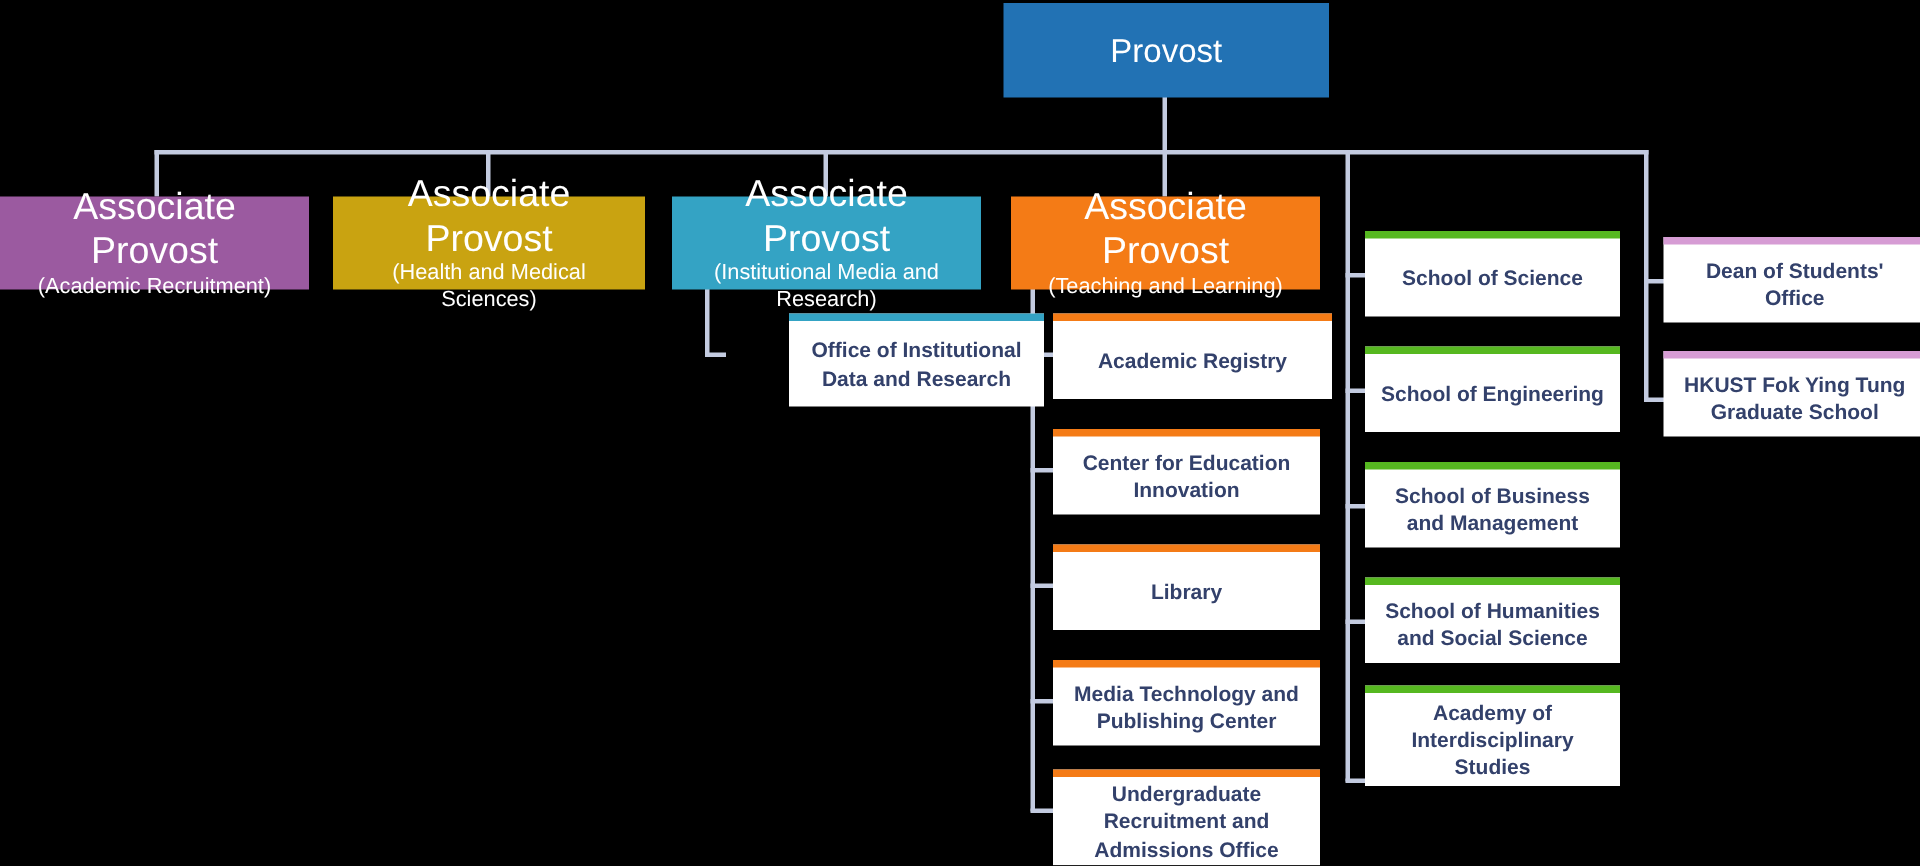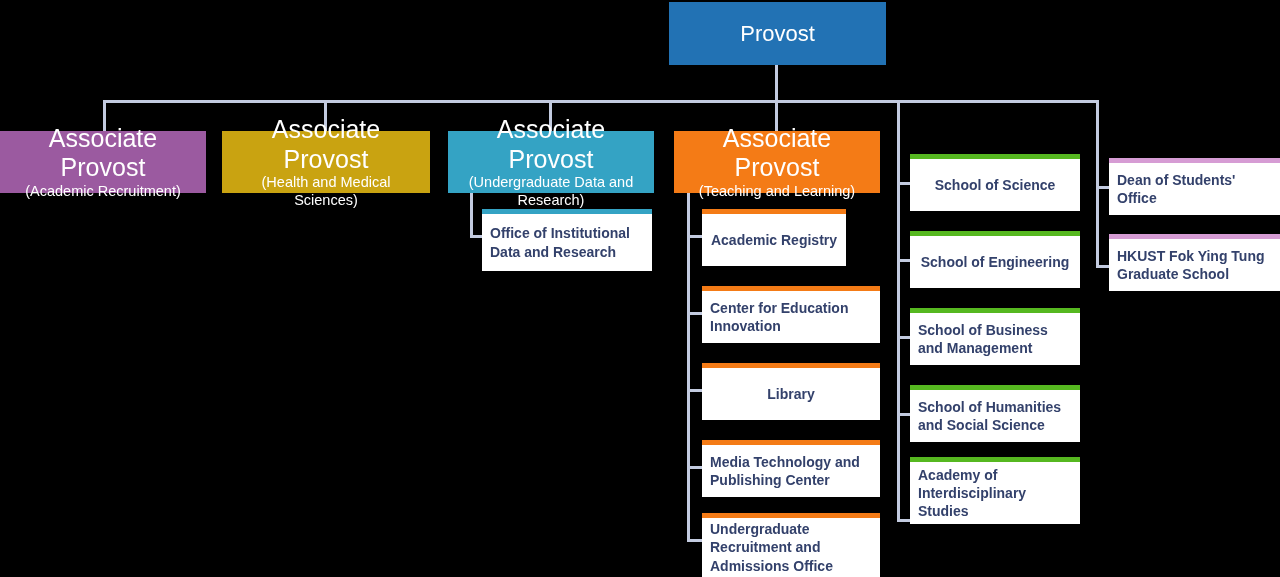--- a/index.html
+++ b/index.html
@@ -48,30 +48,30 @@
     font-size: 22px;
   }
   
   .node-card {
     position: absolute;
     box-sizing: border-box;
     background: #ffffff;
     display: flex;
     align-items: center;
     justify-content: center;
-    text-align: left;
+    text-align: center;
     color: #33416b;
     font-size: 14px;
     font-weight: bold;
     line-height: 1.3;
     padding: 2px 8px;
     border-top-width: 5px;
     border-top-style: solid;
   }
-  .accent-teal   { border-top-color: #34a3c4; }
+  .accent-teal   { border-top-color: #34a3c4; margin-left: 44px; }
   .accent-orange { border-top-color: #f47b16; }
   .accent-green  { border-top-color: #56b820; }
   .accent-pink   { border-top-color: #d69cd4; }
 </style>
 </head>
 <body>
 
 <div id="chart-root">
 
   <div class="conn" style="left:775px; top:64px; width:3px; height:36px;"></div>
@@ -115,31 +115,31 @@
     <span class="line2">(Academic Recruitment)</span>
   </div>
 
   <div class="node-solid" style="left:222px; top:131px; width:208px; height:62px; background:#c9a311;">
     <span class="line1">Associate Provost</span>
     <span class="line2">(Health and Medical Sciences)</span>
   </div>
 
   <div class="node-solid" style="left:448px; top:131px; width:206px; height:62px; background:#34a3c4;">
     <span class="line1">Associate Provost</span>
-    <span class="line2">(Undergraduate Data and Research)</span>
+    <span class="line2">(Institutional Media and Research)</span>
   </div>
 
   <div class="node-solid" style="left:674px; top:131px; width:206px; height:62px; background:#f47b16;">
     <span class="line1">Associate Provost</span>
     <span class="line2">(Teaching and Learning)</span>
   </div>
 
   <div class="node-card accent-teal" style="left:482px; top:209px; width:170px; height:62px;">Office of Institutional Data and Research</div>
 
-  <div class="node-card accent-orange" style="left:702px; top:209px; width:144px; height:57px;">Academic Registry</div>
+  <div class="node-card accent-orange" style="left:702px; top:209px; width:186px; height:57px;">Academic Registry</div>
 
   <div class="node-card accent-orange" style="left:702px; top:286px; width:178px; height:57px;">Center for Education Innovation</div>
 
   <div class="node-card accent-orange" style="left:702px; top:363px; width:178px; height:57px;">Library</div>
 
   <div class="node-card accent-orange" style="left:702px; top:440px; width:178px; height:57px;">Media Technology and Publishing Center</div>
 
   <div class="node-card accent-orange" style="left:702px; top:513px; width:178px; height:64px;">Undergraduate Recruitment and Admissions Office</div>
 
   <div class="node-card accent-green" style="left:910px; top:154px; width:170px; height:57px;">School of Science</div>

